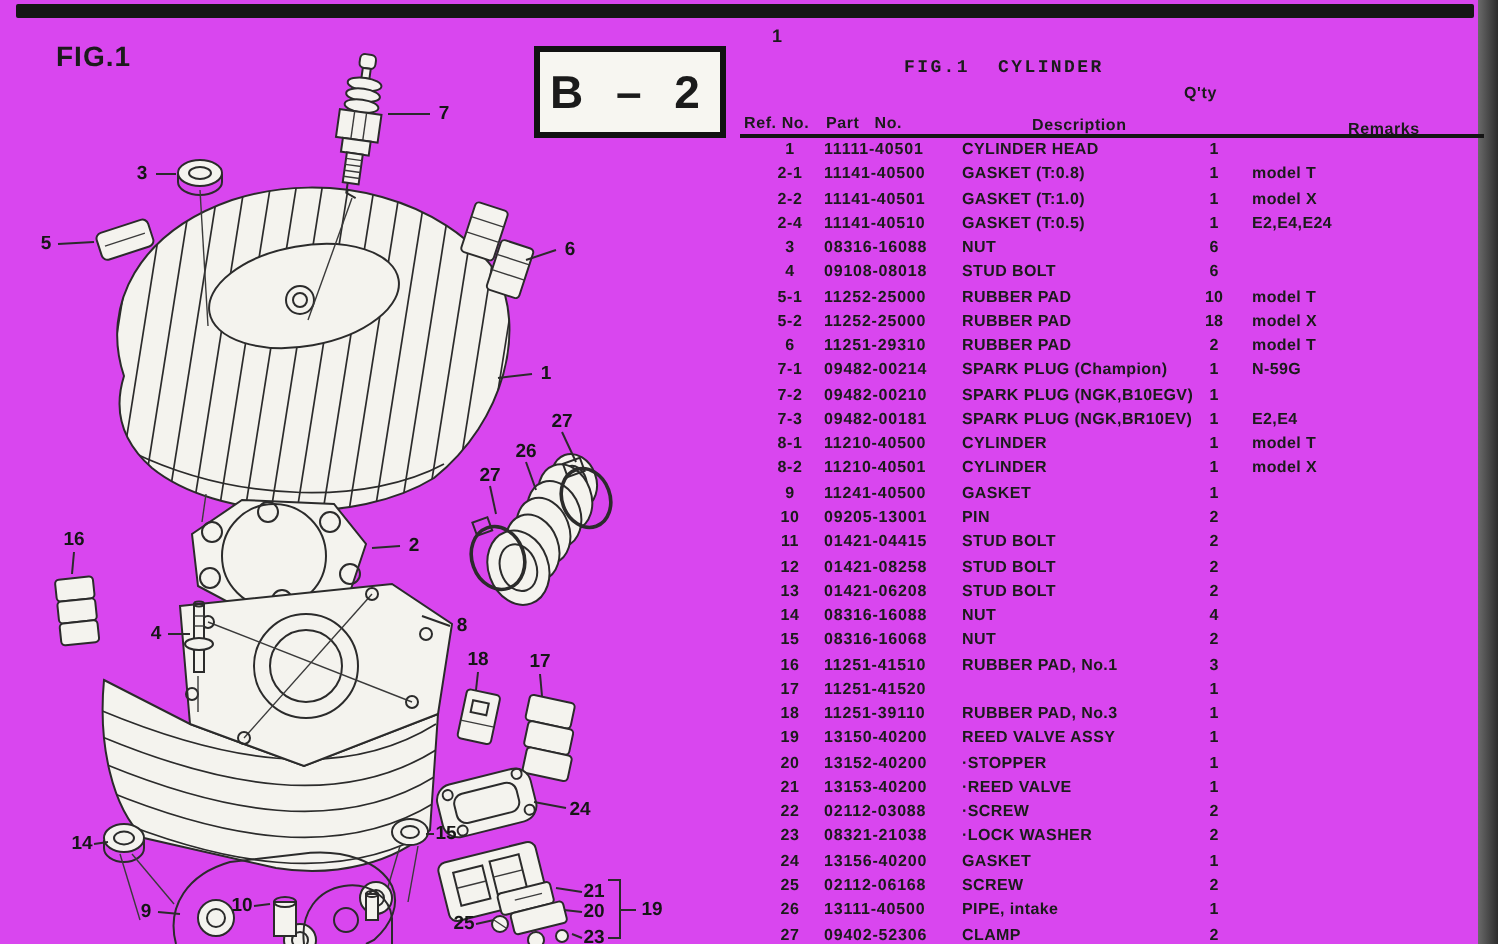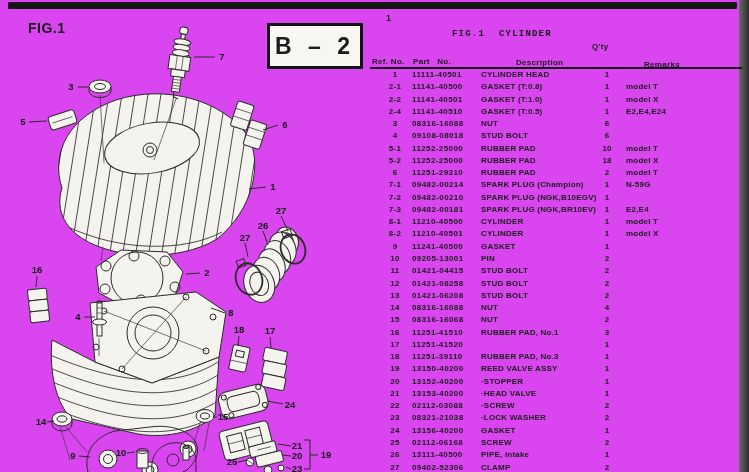--- a/index.html
+++ b/index.html
@@ -21,21 +21,21 @@
   
   .tbl{position:absolute;left:370px;top:0;width:374px;height:472px;font-weight:bold;}
   .pageno{position:absolute;left:16px;top:13px;font-size:9px;}
   .t-title{position:absolute;left:82px;top:29px;font-size:9px;letter-spacing:1.2px;white-space:pre;font-family:Liberation Mono, monospace;}
   .t-title .gap{display:inline-block;width:14px;}
   .hdr{position:absolute;font-size:8px;letter-spacing:.3px;}
   .h-ref{left:2px;top:57px;}
   .h-part{left:43px;top:57px;word-spacing:5px;}
   .h-desc{left:146px;top:58px;}
   .h-qty{left:222px;top:42px;}
-  .h-rem{left:274px;top:60px;}
+  .h-rem{left:304px;top:60px;}
   .hrule{position:absolute;left:0;top:67px;width:372px;height:1.5px;background:#141414;}
   .rows{position:absolute;left:0;top:69px;width:374px;}
   .trow{position:relative;height:12.27px;line-height:12.4px;font-size:8px;}
   .trow span{position:absolute;white-space:nowrap;}
   .c-ref{left:4px;width:42px;text-align:center;letter-spacing:.3px;}
   .c-part{left:42px;width:70px;letter-spacing:.4px;}
   .c-desc{left:111px;width:114px;letter-spacing:.2px;}
   .c-qty{left:222px;width:30px;text-align:center;}
   .c-rem{left:256px;width:114px;letter-spacing:.2px;}
   
@@ -522,21 +522,21 @@
         <div class="trow">
           <span class="c-ref">20</span>
           <span class="c-part">13152-40200</span>
           <span class="c-desc">·STOPPER</span>
           <span class="c-qty">1</span>
           <span class="c-rem"></span>
         </div>
         <div class="trow">
           <span class="c-ref">21</span>
           <span class="c-part">13153-40200</span>
-          <span class="c-desc">·HEAD VALVE</span>
+          <span class="c-desc">·REED VALVE</span>
           <span class="c-qty">1</span>
           <span class="c-rem"></span>
         </div>
         <div class="trow">
           <span class="c-ref">22</span>
           <span class="c-part">02112-03088</span>
           <span class="c-desc">·SCREW</span>
           <span class="c-qty">2</span>
           <span class="c-rem"></span>
         </div>

